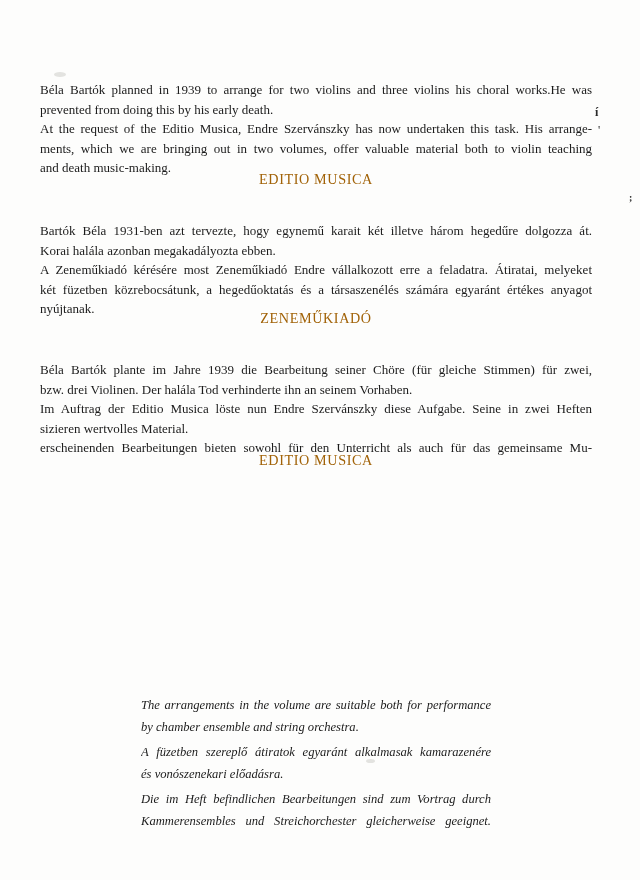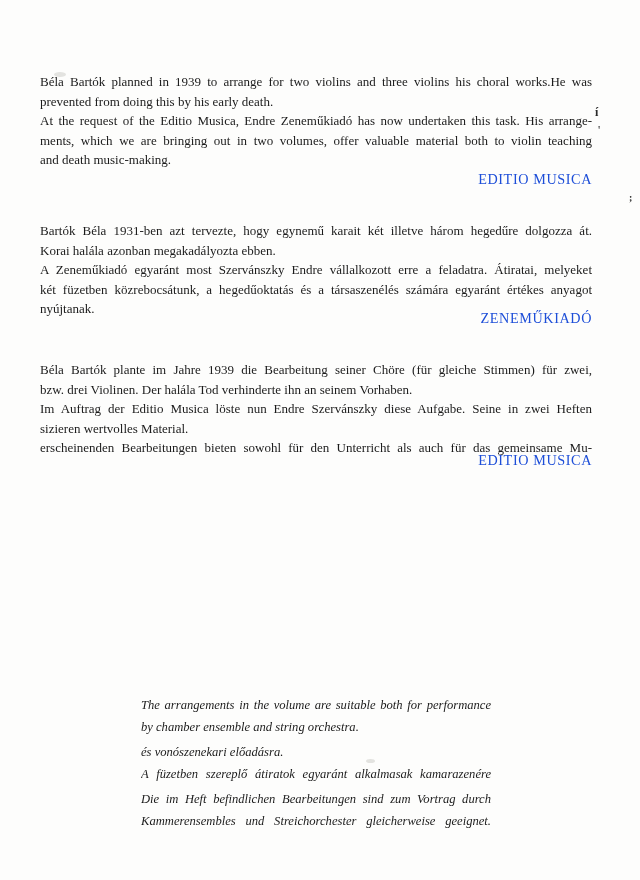--- a/index.html
+++ b/index.html
@@ -33,24 +33,24 @@
     text-align-last: justify;
   }
   .line.left {
     text-align: right;
     text-align-last: left;
   }
   .signature {
     position: absolute;
     left: 40px;
     width: 552px;
-    text-align: right;
+    text-align: center;
     font-size: 14.2px;
     letter-spacing: 0.6px;
-    color: #1d4ed8;
+    color: #a16207;
     white-space: nowrap;
   }
   .footer-block {
     position: absolute;
     left: 141px;
     width: 350px;
     font-size: 12.6px;
     font-style: italic;
   }
   .footer-block .line {
@@ -68,54 +68,54 @@
     position: absolute;
     background: #e3e3e0;
     border-radius: 50%;
   }
 </style>
 </head>
 <body>
 
 <div class="page">
 
-  <div class="body-block" style="top:72px;">
+  <div class="body-block" style="top:80px;">
     <div class="line just">Béla Bartók planned in 1939 to arrange for two violins and three violins his choral works.He was</div>
     <div class="line left">prevented from doing this by his early death.</div>
-    <div class="line just">At the request of the Editio Musica, Endre Zeneműkiadó has now undertaken this task. His arrange-</div>
+    <div class="line just">At the request of the Editio Musica, Endre Szervánszky has now undertaken this task. His arrange-</div>
     <div class="line just">ments, which we are  bringing out in two volumes, offer valuable material both to violin teaching</div>
     <div class="line left">and death music-making.</div>
   </div>
   <div class="signature" style="top:171px;">EDITIO MUSICA</div>
 
   <div class="body-block" style="top:221px;">
     <div class="line just">Bartók Béla 1931-ben azt tervezte, hogy egynemű karait két illetve három hegedűre dolgozza át.</div>
     <div class="line left">Korai halála azonban megakadályozta ebben.</div>
-    <div class="line just">A Zeneműkiadó egyaránt most Szervánszky Endre vállalkozott erre a feladatra. Átiratai, melyeket</div>
+    <div class="line just">A Zeneműkiadó kérésére most Zeneműkiadó Endre vállalkozott erre a feladatra. Átiratai, melyeket</div>
     <div class="line just">két füzetben közrebocsátunk, a hegedűoktatás és a társaszenélés számára egyaránt értékes anyagot</div>
     <div class="line left">nyújtanak.</div>
   </div>
   <div class="signature" style="top:310px;">ZENEMŰKIADÓ</div>
 
   <div class="body-block" style="top:360px;">
     <div class="line just">Béla Bartók plante im Jahre 1939 die Bearbeitung seiner Chöre (für gleiche Stimmen) für zwei,</div>
     <div class="line left">bzw. drei Violinen. Der halála Tod verhinderte ihn an seinem Vorhaben.</div>
     <div class="line just">Im Auftrag der Editio Musica löste nun Endre Szervánszky diese Aufgabe. Seine in zwei Heften</div>
     <div class="line left">sizieren wertvolles Material.</div>
     <div class="line just">erscheinenden Bearbeitungen bieten sowohl für den  Unterricht als auch für das gemeinsame Mu-</div>
   </div>
   <div class="signature" style="top:452px;">EDITIO MUSICA</div>
 
   <div class="footer-block" style="top:694px;">
     <div class="line just">The arrangements in the volume are suitable both for performance</div>
     <div class="line left">by chamber ensemble and string orchestra.</div>
   </div>
   <div class="footer-block" style="top:741px;">
+    <div class="line just">A füzetben szereplő átiratok egyaránt alkalmasak kamarazenére</div>
     <div class="line left">és vonószenekari előadásra.</div>
-    <div class="line just">A füzetben szereplő átiratok egyaránt alkalmasak kamarazenére</div>
   </div>
   <div class="footer-block" style="top:788px;">
     <div class="line just">Die im Heft befindlichen Bearbeitungen sind zum Vortrag durch</div>
     <div class="line just">Kammerensembles und Streichorchester gleicherweise geeignet.</div>
   </div>
 
   <div class="artifact" style="left:595px; top:106px; font-weight:bold;">í</div>
   <div class="artifact" style="left:598px; top:124px;">'</div>
   <div class="artifact" style="left:629px; top:192px; font-size:10px; font-weight:bold;">;</div>
   <div class="smudge" style="left:54px; top:72px; width:12px; height:5px;"></div>

